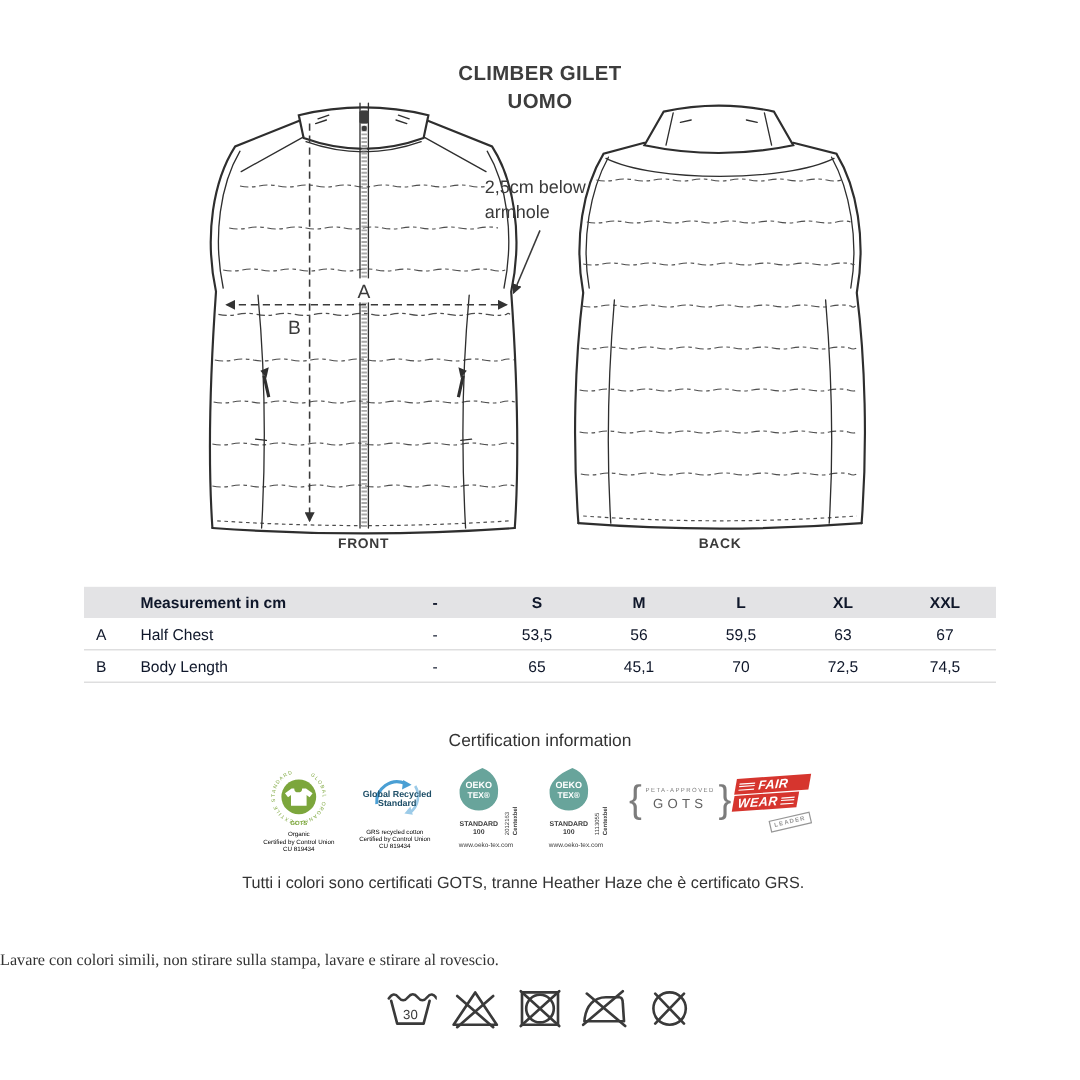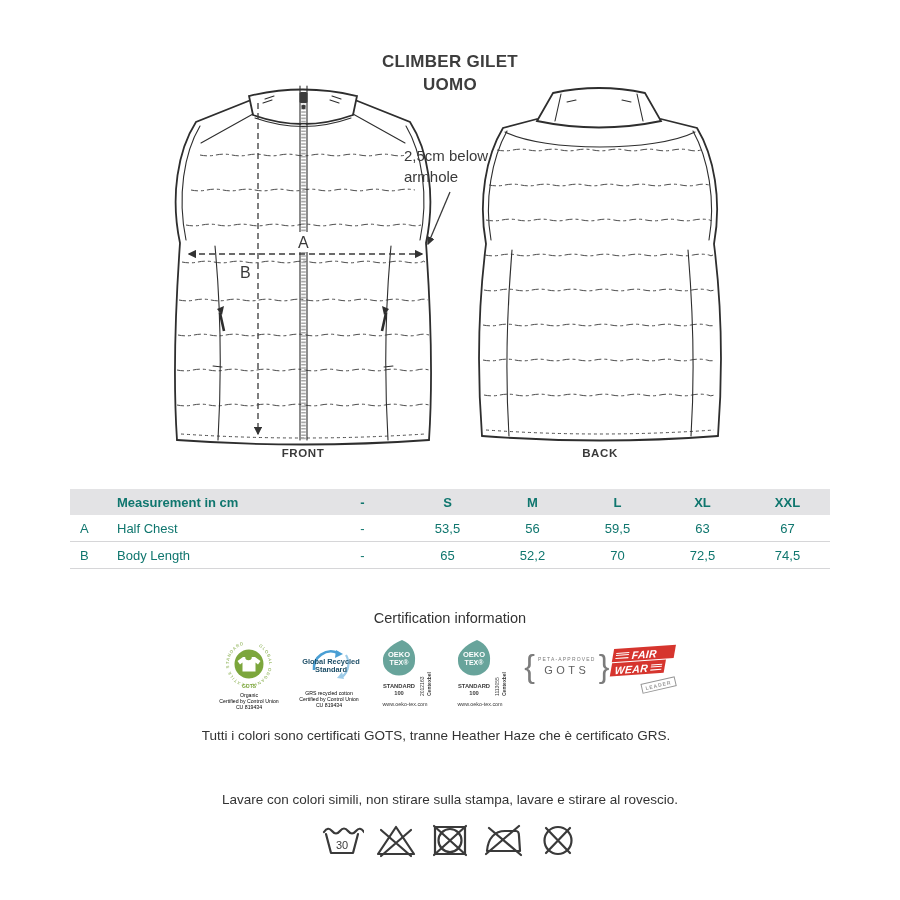--- a/index.html
+++ b/index.html
@@ -14,21 +14,21 @@
   .quilt{fill:none;stroke:#4d4d4d;stroke-width:1;stroke-dasharray:7 3 3 3;}
   .hemline{fill:none;stroke:#4d4d4d;stroke-width:1;stroke-dasharray:3 3;}
   .measure{fill:none;stroke:#3a3a3a;stroke-width:1.3;stroke-dasharray:6 4;}
   .annline{fill:none;stroke:#3a3a3a;stroke-width:1.3;}
   .svgtext{fill:#3a3a3a;font-family:"Liberation Sans",sans-serif;}
   .viewlabel{font-size:11.5px;font-weight:700;letter-spacing:.6px;text-anchor:middle;}
   .marker{font-size:16px;}
   .ann{font-size:15px;}
   
   .size-table-wrap{position:absolute;left:70px;top:489px;width:760px;}
-  table{border-collapse:collapse;width:760px;table-layout:fixed;font-size:13px;color:#0f766e;}
+  table{border-collapse:collapse;width:760px;table-layout:fixed;font-size:13px;color:#0f172a;}
   col.c-letter{width:45px;}col.c-name{width:205px;}col.c-val{width:85px;}
   thead td{background:#e3e3e5;font-weight:700;height:26px;}
   tbody td{height:26px;border-bottom:1px solid #d6d6d8;}
   td{padding:0;text-align:center;}
   td.name{text-align:left;padding-left:2px;}
   td.letter{text-align:left;padding-left:10px;}
   
   .cert-heading{position:absolute;top:610px;left:0;width:900px;text-align:center;
                 font-size:14.5px;font-weight:400;color:#333;}
   .logos{position:absolute;top:638px;left:216px;width:460px;display:flex;
@@ -45,21 +45,21 @@
           display:flex;align-items:center;color:#fff;}
   .fw-bar.b2{width:54px;margin-top:1px;margin-left:-3px;}
   .fw-word{font-style:italic;font-weight:900;font-size:10.5px;letter-spacing:.3px;transform:skewX(6deg);}
   .fw-lines{display:inline-block;width:13px;margin:0 3px;}
   .fw-lines i{display:block;height:1px;background:#fff;margin:1.5px 0;}
   .fw-stamp{display:inline-block;margin:2px 0 0 26px;border:1px solid #979797;color:#979797;
             font-size:5px;font-weight:700;letter-spacing:1px;padding:1px 3px;transform:rotate(-9deg);}
   .note{position:absolute;top:728px;left:0;width:872px;text-align:center;font-size:13.5px;color:#333;}
   .care-heading{position:absolute;top:772px;left:0;width:900px;text-align:center;
                 font-size:14px;font-weight:700;color:#333;}
-  .care-note{position:absolute;top:792px;left:0;width:900px;text-align:center;font-size:13.5px;color:#333;}
+  .care-note{position:absolute;top:792px;left:0;width:900px;font-size:13.5px;color:#333;font-family:Liberation Serif, serif;}
   .care-icons{position:absolute;top:820px;left:0;width:900px;display:flex;
               justify-content:center;gap:10px;}
   .care-icons svg{position:static;}
   .careline{fill:none;stroke:#3a3a3a;stroke-width:2.2;stroke-linecap:round;stroke-linejoin:round;}
   .caretext{fill:#3a3a3a;font-size:11px;text-anchor:middle;font-family:"Liberation Sans",sans-serif;}
 </style>
 </head>
 <body>
 
 <div class="page">
@@ -183,21 +183,21 @@
           <td>56</td>
           <td>59,5</td>
           <td>63</td>
           <td>67</td>
         </tr>
         <tr>
           <td class="letter">B</td>
           <td class="name">Body Length</td>
           <td>-</td>
           <td>65</td>
-          <td>52,2</td>
+          <td>45,1</td>
           <td>70</td>
           <td>72,5</td>
           <td>74,5</td>
         </tr>
       </tbody>
     </table>
   </div>
 
   <div class="cert-heading">Certification information</div>
 

